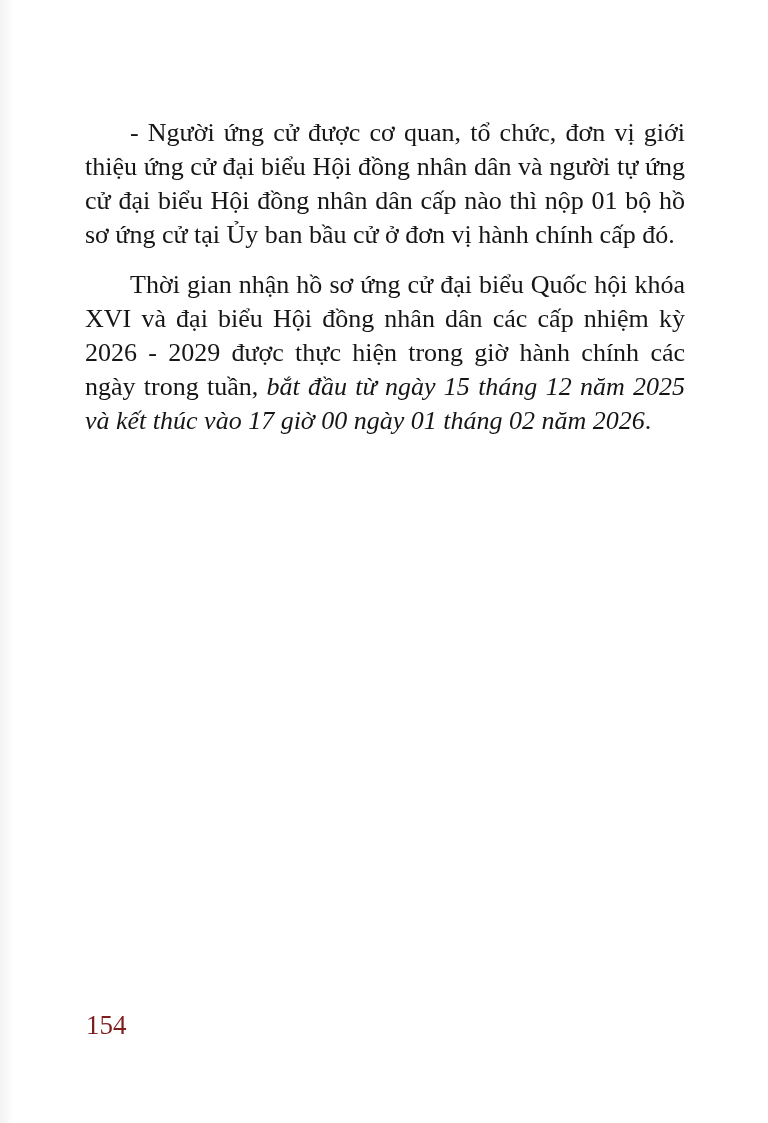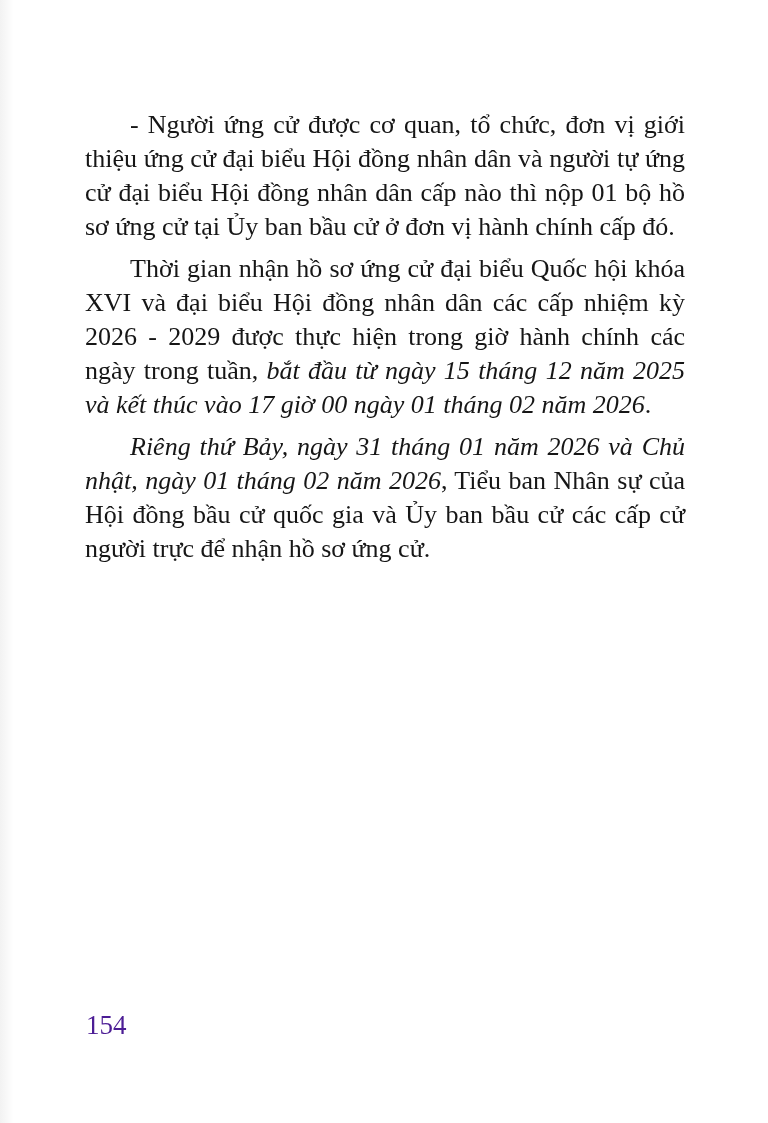--- a/index.html
+++ b/index.html
@@ -32,46 +32,45 @@
   .content {
     position: absolute;
     left: 85px;
     top: 100px;
     width: 600px;
     font-size: 26px;
     line-height: 34px;
     text-align: justify;
   }
   .content p {
-    margin: 8px 0 3px 0;
+    margin: 16px 0 3px 0;
     text-indent: 45px;
   }
   .seg-normal {
     font-style: normal;
     font-weight: normal;
   }
   .seg-italic {
     font-style: italic;
   }
   .seg-bold-italic {
     font-style: italic;
     font-weight: normal;
   }
   .page-number {
     position: absolute;
     left: 86px;
     top: 1008px;
     font-size: 27px;
     line-height: 34px;
-    color: #4c1d95;
+    color: #7f1d1d;
   }
 </style>
 </head>
 <body>
 
 <div class="page">
   <main class="content">
       <p><span class="seg-normal">- Người ứng cử được cơ quan, tổ chức, đơn vị giới thiệu ứng cử đại biểu Hội đồng nhân dân và người tự ứng cử đại biểu Hội đồng nhân dân cấp nào thì nộp 01 bộ hồ sơ ứng cử tại Ủy ban bầu cử ở đơn vị hành chính cấp đó.</span></p>
       <p><span class="seg-normal">Thời gian nhận hồ sơ ứng cử đại biểu Quốc hội khóa XVI và đại biểu Hội đồng nhân dân các cấp nhiệm kỳ 2026 - 2029 được thực hiện trong giờ hành chính các ngày trong tuần, </span><span class="seg-bold-italic">bắt đầu từ ngày 15 tháng 12 năm 2025 và kết thúc vào 17 giờ 00 ngày 01 tháng 02 năm 2026</span><span class="seg-normal">.</span></p>
-      <p><span class="seg-italic">Riêng thứ Bảy, ngày 31 tháng 01 năm 2026 và Chủ nhật, ngày 01 tháng 02 năm 2026</span><span class="seg-normal">, Tiểu ban Nhân sự của Hội đồng bầu cử quốc gia và Ủy ban bầu cử các cấp cử người trực để nhận hồ sơ ứng cử.</span></p>
     </main>
   <div class="page-number">154</div>
 </div>
 
 </body></html>

